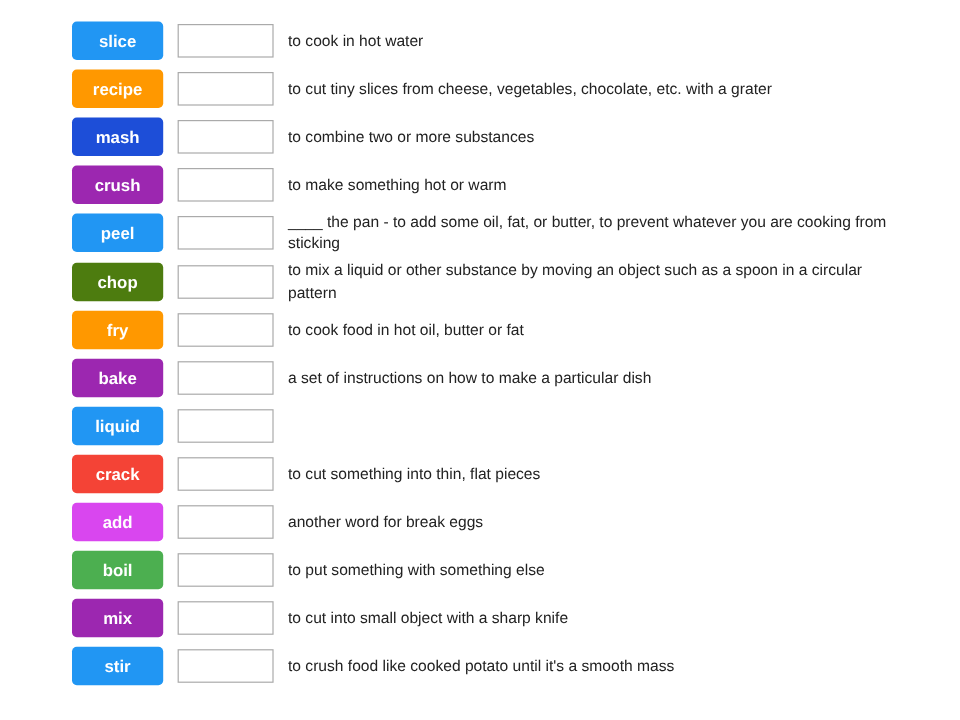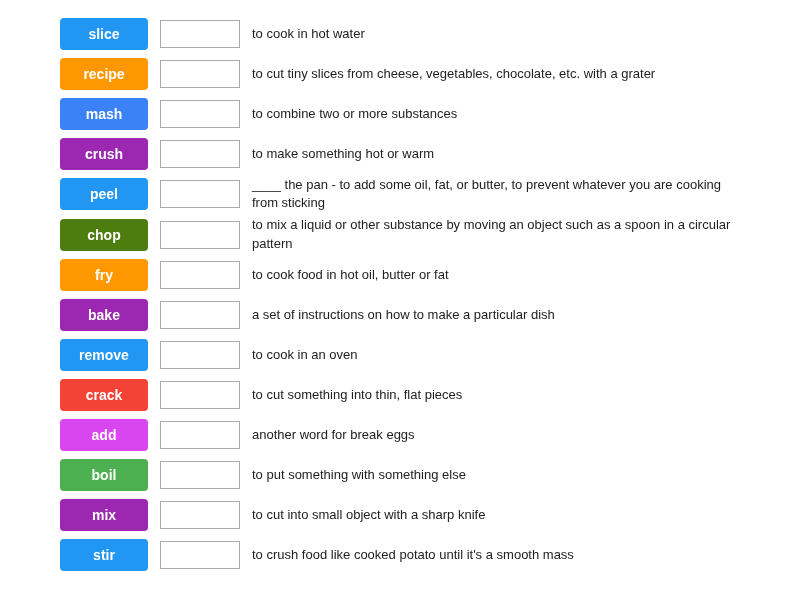--- a/index.html
+++ b/index.html
@@ -15,21 +15,21 @@
     .container {
       padding: 16px 60px;
     }
     .row {
       display: flex;
       align-items: center;
       margin-bottom: 4px;
       min-height: 36px;
     }
     .word-btn {
-      width: 88px;
+      width: 76px;
       min-height: 32px;
       border: none;
       border-radius: 4px;
       color: #fff;
       font-weight: bold;
       font-size: 14px;
       cursor: pointer;
       text-align: center;
       padding: 4px 6px;
       flex-shrink: 0;
@@ -56,21 +56,21 @@
         <button class="word-btn" style="background-color: rgb(33, 150, 243);">slice</button>
         <input type="text" class="input-box" style="">
         <span class="definition">to cook in hot water</span>
       </div>
       <div class="row">
         <button class="word-btn" style="background-color: rgb(255, 152, 0);">recipe</button>
         <input type="text" class="input-box" style="">
         <span class="definition">to cut tiny slices from cheese, vegetables, chocolate, etc. with a grater</span>
       </div>
       <div class="row">
-        <button class="word-btn" style="background-color: #3b82f6;">mash</button>
+        <button class="word-btn" style="background-color: #1d4ed8;">mash</button>
         <input type="text" class="input-box" style="">
         <span class="definition">to combine two or more substances</span>
       </div>
       <div class="row">
         <button class="word-btn" style="background-color: rgb(156, 39, 176);">crush</button>
         <input type="text" class="input-box" style="">
         <span class="definition">to make something hot or warm</span>
       </div>
       <div class="row">
         <button class="word-btn" style="background-color: rgb(33, 150, 243);">peel</button>
@@ -86,23 +86,22 @@
         <button class="word-btn" style="background-color: rgb(255, 152, 0);">fry</button>
         <input type="text" class="input-box" style="">
         <span class="definition">to cook food in hot oil, butter or fat</span>
       </div>
       <div class="row">
         <button class="word-btn" style="background-color: rgb(156, 39, 176);">bake</button>
         <input type="text" class="input-box" style="">
         <span class="definition">a set of instructions on how to make a particular dish</span>
       </div>
       <div class="row">
-        <button class="word-btn" style="background-color: rgb(33, 150, 243);">remove</button>
+        <button class="word-btn" style="background-color: rgb(33, 150, 243);">liquid</button>
         <input type="text" class="input-box" style="">
-        <span class="definition">to cook in an oven</span>
       </div>
       <div class="row">
         <button class="word-btn" style="background-color: rgb(244, 67, 54);">crack</button>
         <input type="text" class="input-box" style="">
         <span class="definition">to cut something into thin, flat pieces</span>
       </div>
       <div class="row">
         <button class="word-btn" style="background-color: #d946ef;">add</button>
         <input type="text" class="input-box" style="">
         <span class="definition">another word for break eggs</span>

